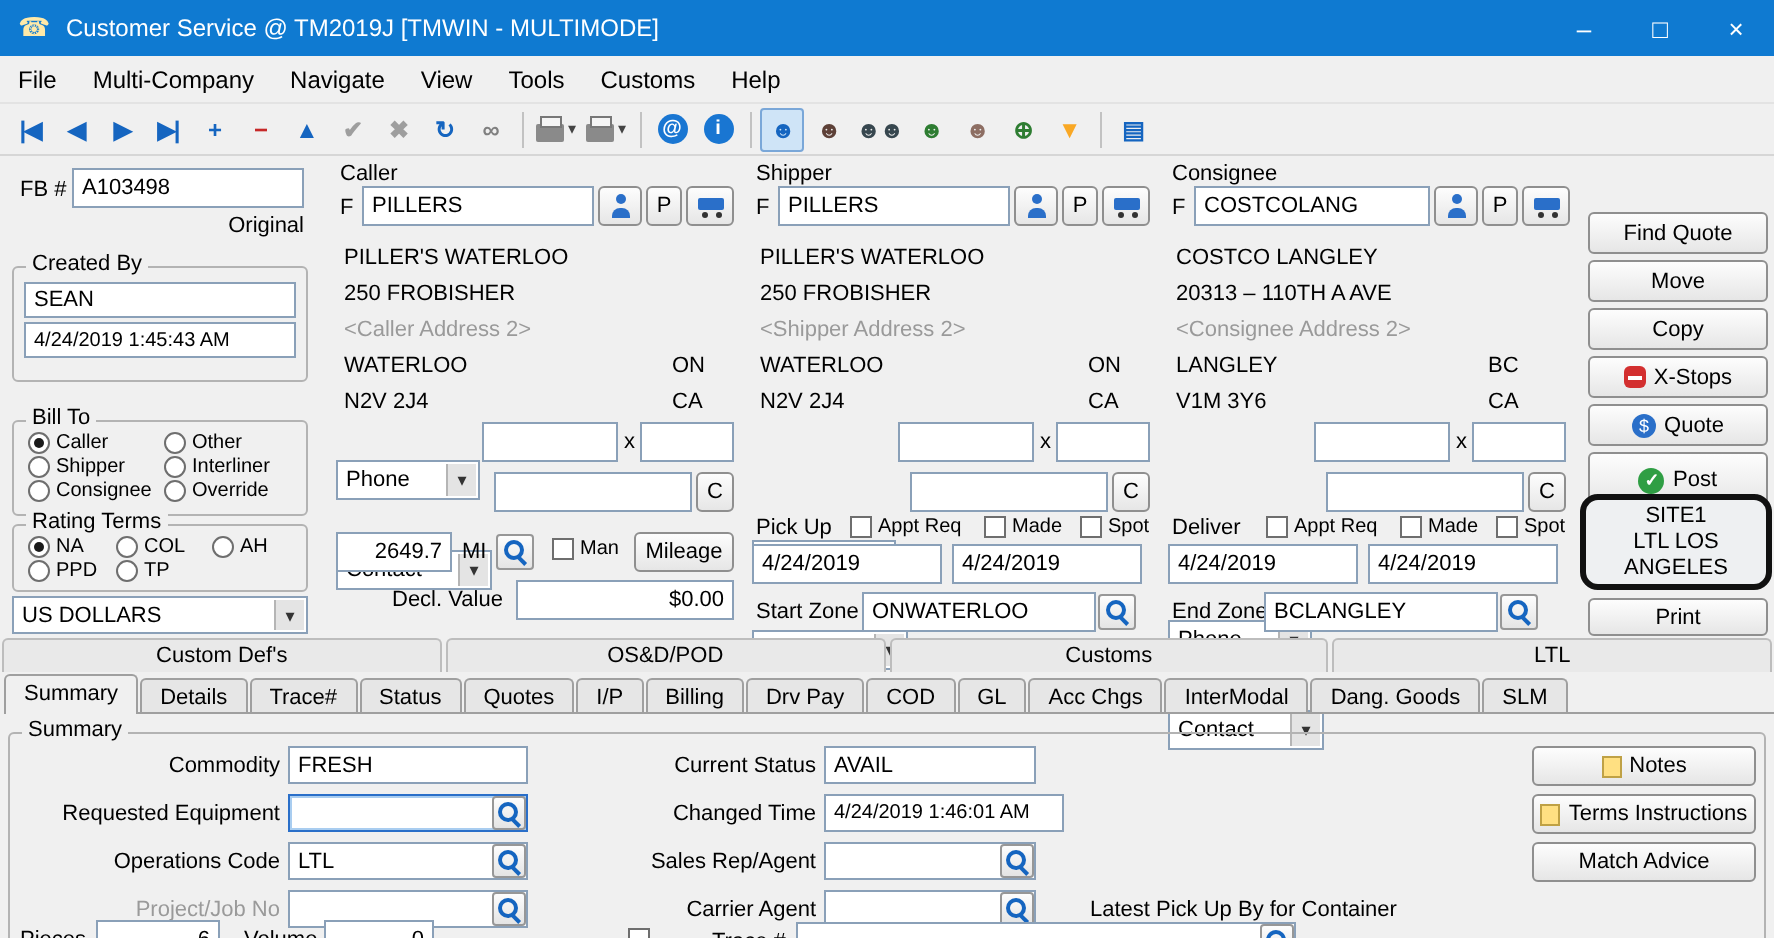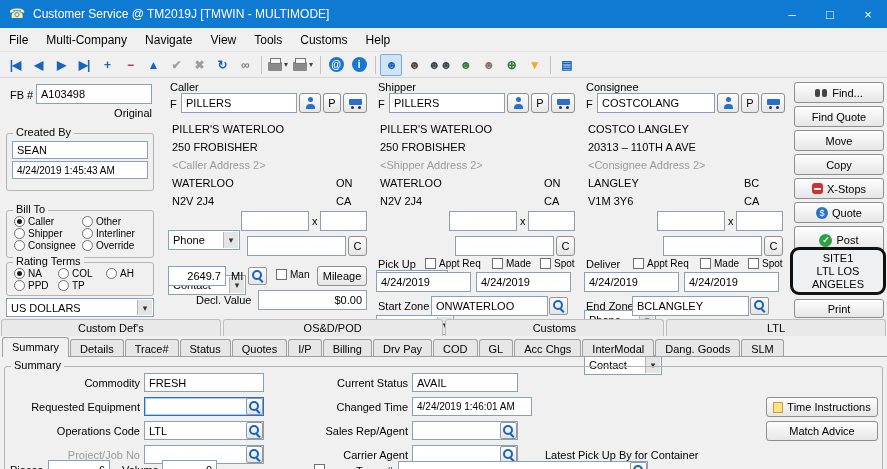--- a/index.html
+++ b/index.html
@@ -383,24 +383,20 @@
       <span>Spot</span>
     </div>
   <div class="fld" style="left:584px;top:272px;width:95px">4/24/2019</div>
   <div class="fld" style="left:684px;top:272px;width:95px">4/24/2019</div>
   <div class="lbl" style="left:586px;top:300px">End Zone</div>
   <div class="fld" style="left:632px;top:296px;width:117px">BCLANGLEY</div>
   <div class="magbtn" style="left:750px;top:297px">
       <span class="mag"></span>
     </div>
 
-  <div class="sbtn" style="left:794px;top:82px;width:90px;height:21px">
-      <span class="binocic"></span>
-      <span>Find...</span>
-    </div>
   <div class="sbtn" style="left:794px;top:106px;width:90px;height:21px">
       <span>Find Quote</span>
     </div>
   <div class="sbtn" style="left:794px;top:130px;width:90px;height:21px">
       <span>Move</span>
     </div>
   <div class="sbtn" style="left:794px;top:154px;width:90px;height:21px">
       <span>Copy</span>
     </div>
   <div class="sbtn" style="left:794px;top:178px;width:90px;height:21px">
@@ -499,21 +495,25 @@
 
   <div class="lbl" style="left:545px;top:449px">Latest Pick Up By for Container</div>
 
   <span class="cbox" style="left:314px;top:464px"></span>
   <div class="lbl" style="left:356px;top:465px">Trace #</div>
   <div class="fld" style="left:398px;top:461px;width:250px;height:19px"></div>
   <div class="magbtn" style="left:630px;top:462px;width:17px;height:17px">
       <span class="mag"></span>
     </div>
 
+  <div class="sbtn" style="left:766px;top:373px;width:112px;height:20px">
+      <span class="noteic"></span>
+      <span>Notes</span>
+    </div>
   <div class="sbtn" style="left:766px;top:397px;width:112px;height:20px">
       <span class="noteic"></span>
-      <span>Time Instructions</span>
+      <span>Terms Instructions</span>
     </div>
   <div class="sbtn" style="left:766px;top:421px;width:112px;height:20px">
       <span>Match Advice</span>
     </div>
 
 </div>
 
 </body></html>

